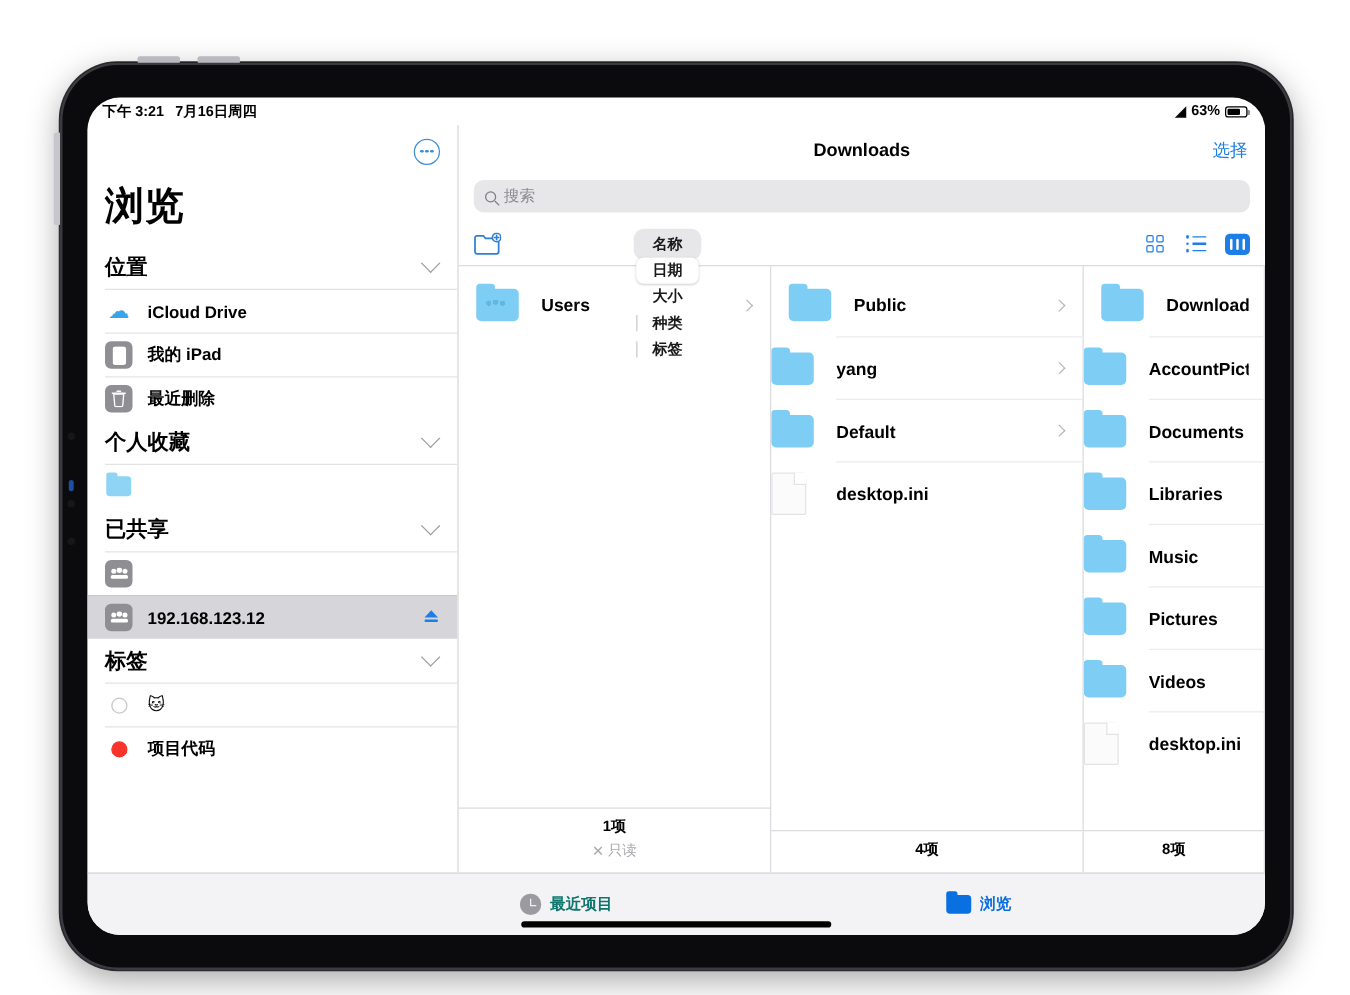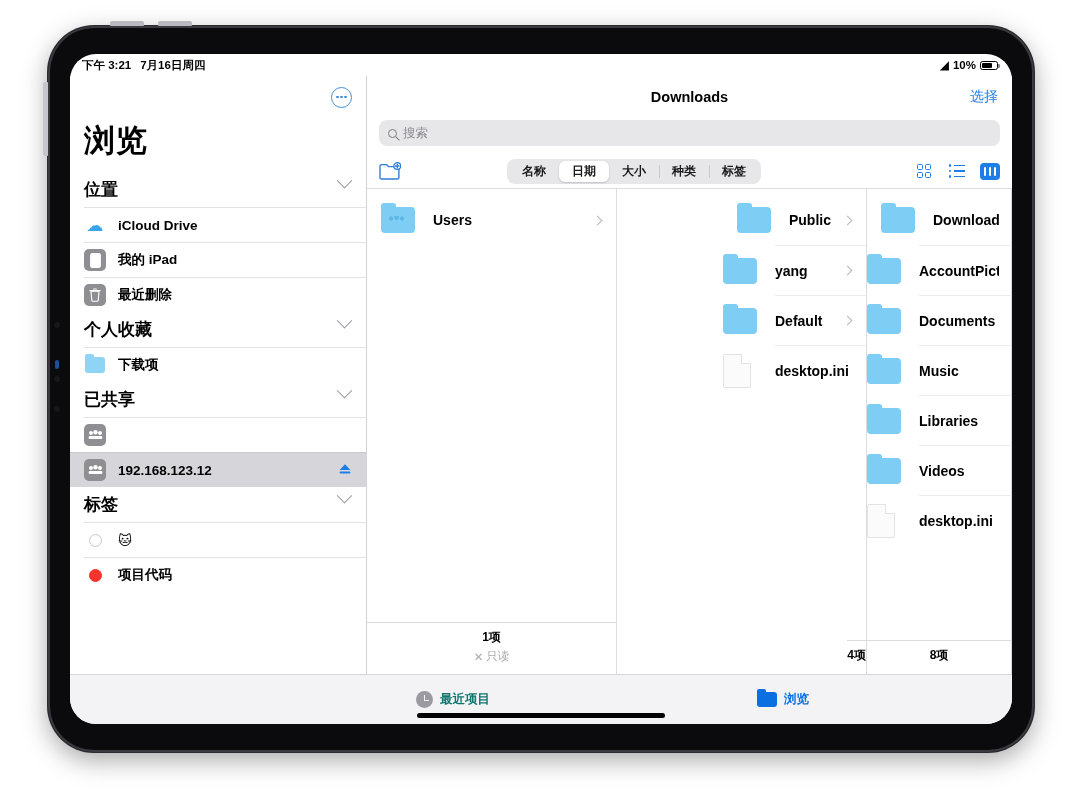--- a/index.html
+++ b/index.html
@@ -6,21 +6,21 @@
   html, body {
     width: 1080px; height: 796px;
     background: #ffffff;
     font-family: "Liberation Sans", "DejaVu Sans", sans-serif;
     overflow: hidden;
   }
 
   
   #device-frame {
     position: absolute;
-    left: 48px; top: 26px;
+    left: 48px; top: 50px;
     width: 986px; height: 726px;
     background: #0b0b0d;
     border-radius: 46px;
     box-shadow: 0 0 0 1px #2b2b30, 0 8px 26px rgba(0,0,0,.35);
   }
   #device-frame::after{
     content:""; position:absolute; inset:0;
     border-radius:46px;
     box-shadow: inset 0 0 0 2px #3a3a40;
     pointer-events:none;
@@ -81,21 +81,21 @@
     border:1.6px solid #3f8fd8;
     display:flex; align-items:center; justify-content:center;
     gap:1.6px;
   }
   #more-button i{ width:2.4px;height:2.4px;border-radius:50%;background:#3f8fd8; display:block;}
   #sidebar-title{
     font-size:31px; font-weight:700; letter-spacing:1px;
     padding: 2px 0 10px 14px; color:#000;
   }
   .section-header{
-    display:flex; justify-content:space-between;
+    display:flex; align-items:center; justify-content:space-between;
     padding: 6px 16px 6px 14px;
     font-size:17px; font-weight:700; color:#000;
   }
   .chevron-down{
     width:11px;height:11px; border-right:1.8px solid #9a9aa0; border-bottom:1.8px solid #9a9aa0;
     transform: rotate(45deg) translate(-2px,-2px);
   }
   .side-row{
     display:flex; align-items:center; gap:12px;
     height:35px; margin-left:14px; padding-right:14px;
@@ -151,20 +151,21 @@
 
   #toolbar{
     height:34px; flex:none; display:flex; align-items:center;
     padding: 0 12px; gap:10px;
   }
   #new-folder-icon{ width:22px;height:18px; flex:none; position:relative;}
   #segmented{
     background:#e7e7ea; border-radius:8px; height:25px;
     display:flex; padding:2px;
     margin: 0 auto 0 96px;
+    flex-direction: column;
   }
   .seg{
     font-size:12px; font-weight:700; color:#1a1a1a;
     padding: 0 13px; height:21px; line-height:21px; border-radius:6px;
     position:relative;
   }
   .seg + .seg::before{
     content:""; position:absolute; left:0; top:4px; bottom:4px; width:1px; background:#c9c9ce;
   }
   .seg.active{ background:#fff; box-shadow:0 1px 2px rgba(0,0,0,.18); }
@@ -182,21 +183,21 @@
     display:flex;align-items:center;justify-content:center;gap:2.5px;
   }
   .column-icon i{ width:2.2px;height:9px;background:#fff;border-radius:1px;display:block;}
 
   #columns{ flex:1; display:flex; min-height:0; border-top:1px solid #dcdce0;}
   .column{
     display:flex; flex-direction:column; min-width:0;
     border-right:1px solid #dcdce0;
   }
   #col-1{ width:250px; flex:none; }
-  #col-2{ width:250px; flex:none;align-items:flex-end; }
+  #col-2{ width:250px; flex:none; }
   #col-3{ flex:1; }
   .col-list{ flex:1; overflow:hidden; padding-top:6px;}
   .file-row{
     display:flex; align-items:center; gap:13px;
     height:50px; padding: 0 12px 0 14px;
     font-size:14px; font-weight:700; color:#000;
   }
   .file-row + .file-row{ border-top:1px solid #ececef; margin-left:52px; padding-left:0;}
   .file-row + .file-row .icon-slot{ margin-left:-52px;}
   .icon-slot{ width:39px; flex:none; display:flex; align-items:center; }
@@ -275,21 +276,21 @@
   <div id="screen">
 
     <div id="status-bar">
       <div id="status-left">
         <span>下午 3:21</span>
         <span>7月16日周四</span>
       </div>
       <div id="status-spacer"></div>
       <div id="status-right">
         <span class="wifi-glyph">◢</span>
-        <span>10%</span>
+        <span>63%</span>
         <span class="battery">
             <span class="fill"></span>
           </span>
       </div>
     </div>
 
     <div id="app-body">
 
       <div id="sidebar">
         <div id="sidebar-top">
@@ -328,21 +329,20 @@
         </div>
 
         <div class="section-header">
           <span>个人收藏</span>
           <span class="chevron-down"></span>
         </div>
         <div class="side-row">
           <span class="ic">
               <span class="fav-folder"></span>
             </span>
-          <span class="label">下载项</span>
         </div>
 
         <div class="section-header">
           <span>已共享</span>
           <span class="chevron-down"></span>
         </div>
         <div class="side-row">
           <span class="ic ic-grey">
             <svg width="15" height="10" viewBox="0 0 15 10">
                 <circle cx="3" cy="3" r="2" fill="#fff"></circle>
@@ -518,27 +518,33 @@
               <div class="file-row">
                 <span class="icon-slot">
                     <span class="folder"></span>
                   </span>
                 <span class="row-label">Documents</span>
               </div>
               <div class="file-row">
                 <span class="icon-slot">
                     <span class="folder"></span>
                   </span>
+                <span class="row-label">Libraries</span>
+              </div>
+              <div class="file-row">
+                <span class="icon-slot">
+                    <span class="folder"></span>
+                  </span>
                 <span class="row-label">Music</span>
               </div>
               <div class="file-row">
                 <span class="icon-slot">
                     <span class="folder"></span>
                   </span>
-                <span class="row-label">Libraries</span>
+                <span class="row-label">Pictures</span>
               </div>
               <div class="file-row">
                 <span class="icon-slot">
                     <span class="folder"></span>
                   </span>
                 <span class="row-label">Videos</span>
               </div>
               <div class="file-row">
                 <span class="icon-slot">
                     <span class="doc"></span>

